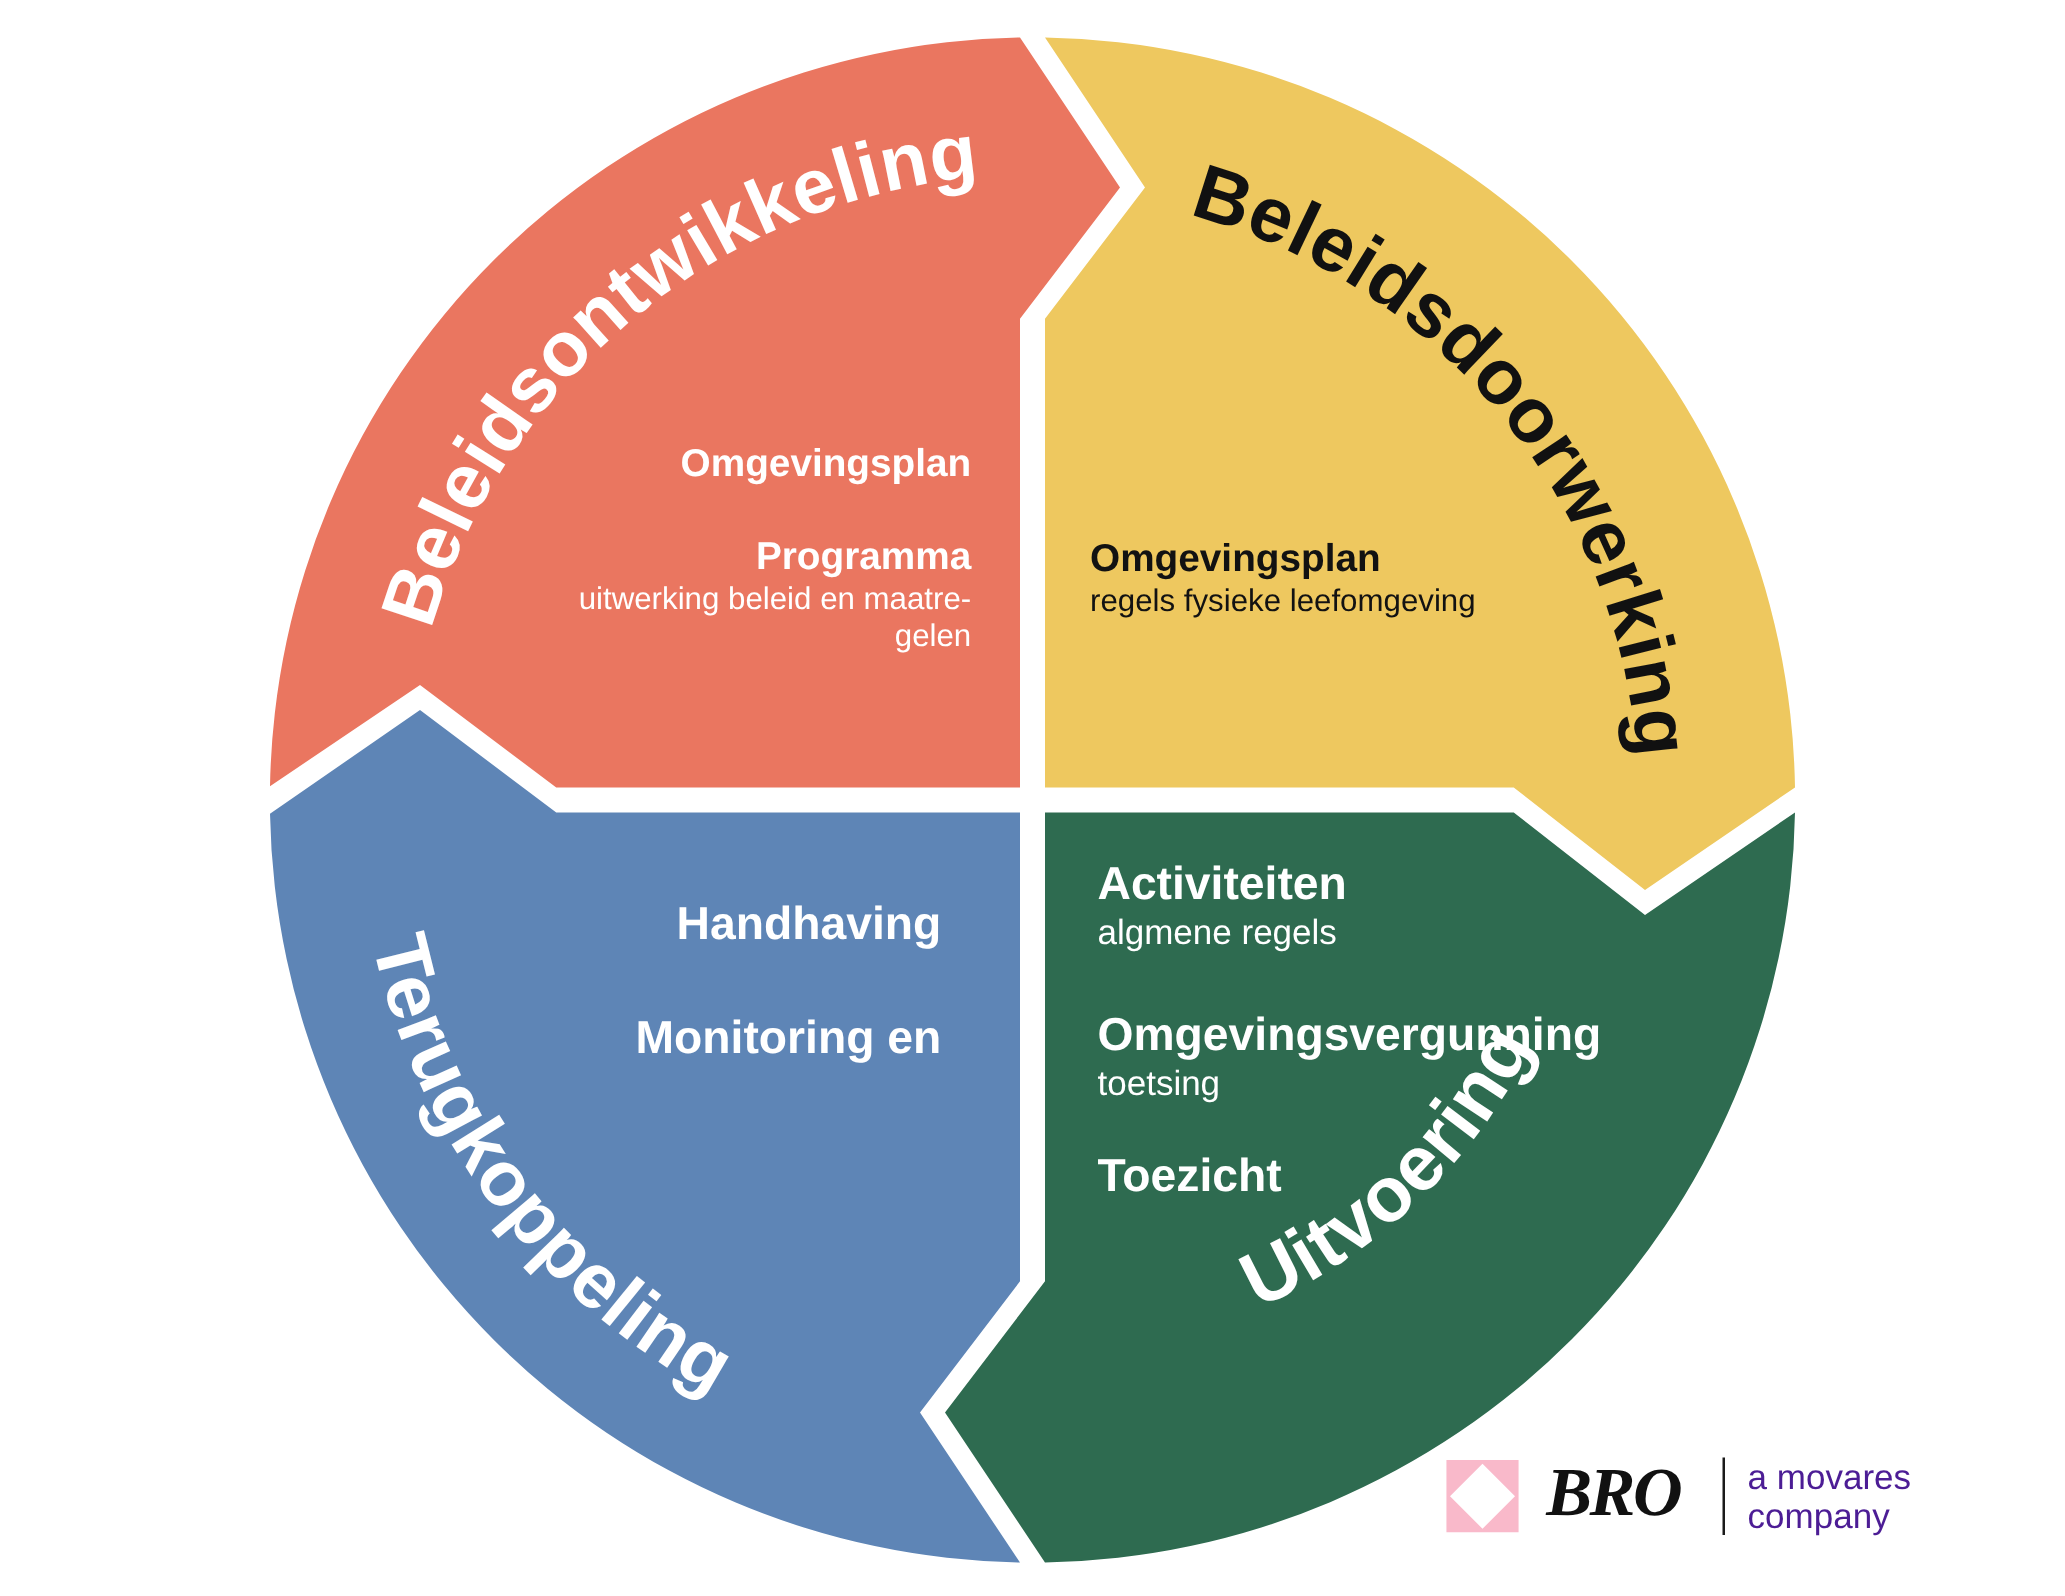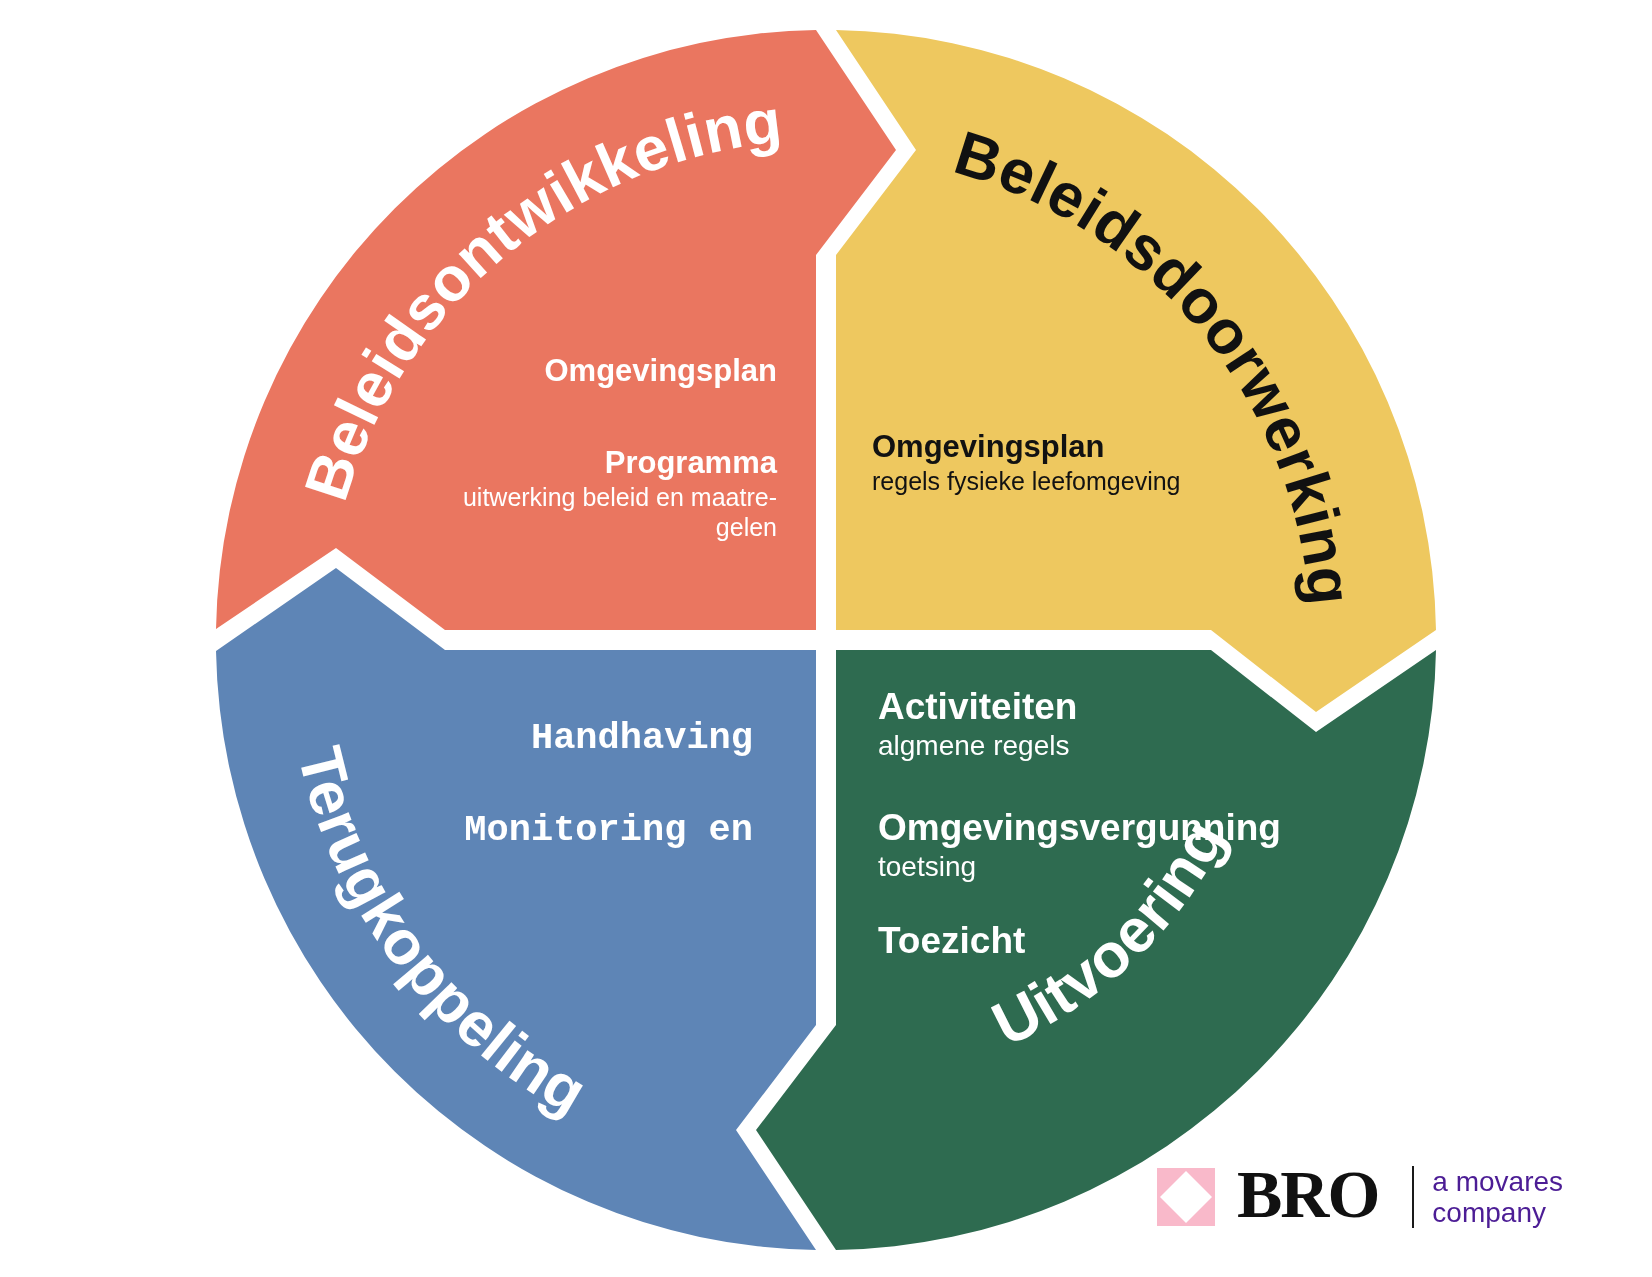--- a/index.html
+++ b/index.html
@@ -14,32 +14,32 @@
   .right-al { text-align: right; }
   .on-dark { color: #ffffff; }
   .on-light { color: #121212; }
 
   .h-sm  { font-weight: bold; font-size: 31px; line-height: 38px; }
   .s-sm  { font-size: 25px; line-height: 30px; }
   .h-lg  { font-weight: bold; font-size: 37px; line-height: 45px; }
   .s-lg  { font-size: 28px; line-height: 34px; }
   .h-lg2 { font-weight: bold; font-size: 37px; line-height: 50px; }
 
-  .gap-red   { margin-top: 54px; }
+  .gap-red   { margin-top: 36px; }
   .gap-green { margin-top: 42px; }
   .gap-green2{ margin-top: 34px; }
   .gap-blue  { margin-top: 44px; margin-left: 40px; }
 
   .logo { position: absolute; left: 1157px; top: 1157px; height: 80px;
           display: flex; align-items: center; }
   .logo-mark { width: 58px; height: 58px; flex: 0 0 auto; }
   .logo-bro { font-family: "Liberation Serif", "DejaVu Serif", serif;
-              font-weight: bold; font-size: 68px; line-height: 80px;
+              font-weight: bold; font-size: 55px; line-height: 80px;
               letter-spacing: -2px; color: #111111; margin-left: 22px;
-              margin-top: -6px; }
+              margin-top: -6px; font-style: italic; }
   .logo-divider { width: 2px; height: 62px; margin-left: 34px; flex: 0 0 auto; }
   .logo-tagline { margin-left: 18px; font-size: 28px; line-height: 31px;
                   color: #4c1d95; }
 </style>
 </head>
 <body>
 
 <div class="stage">
 
   <svg class="cycle" width="1652" height="1277" viewBox="0 0 1652 1277">
@@ -88,21 +88,21 @@
     <div class="h-lg gap-green">Omgevingsvergunning</div>
     <div class="s-lg">toetsing</div>
     <div class="h-lg gap-green2">Toezicht</div>
   </div>
 
   <div class="block on-light" style="left:872px; top:428px;">
     <div class="h-sm">Omgevingsplan</div>
     <div class="s-sm">regels fysieke leefomgeving</div>
   </div>
 
-  <div class="block right-al on-dark" style="right:899px; top:716px;font-family:Liberation Mono, monospace;">
+  <div class="block right-al on-dark" style="right:899px; top:716px;">
     <div class="h-lg">Handhaving</div>
     <div class="h-lg2 gap-blue">Monitoring en</div>
   </div>
 
   <div class="logo">
     <svg class="logo-mark" viewBox="0 0 58 58">
       <rect x="0" y="0" width="58" height="58" fill="#F9B9CA"></rect>
       <polygon points="29,3 55,29 29,55 3,29" fill="#ffffff"></polygon>
     </svg>
     <div class="logo-bro">BRO</div>

